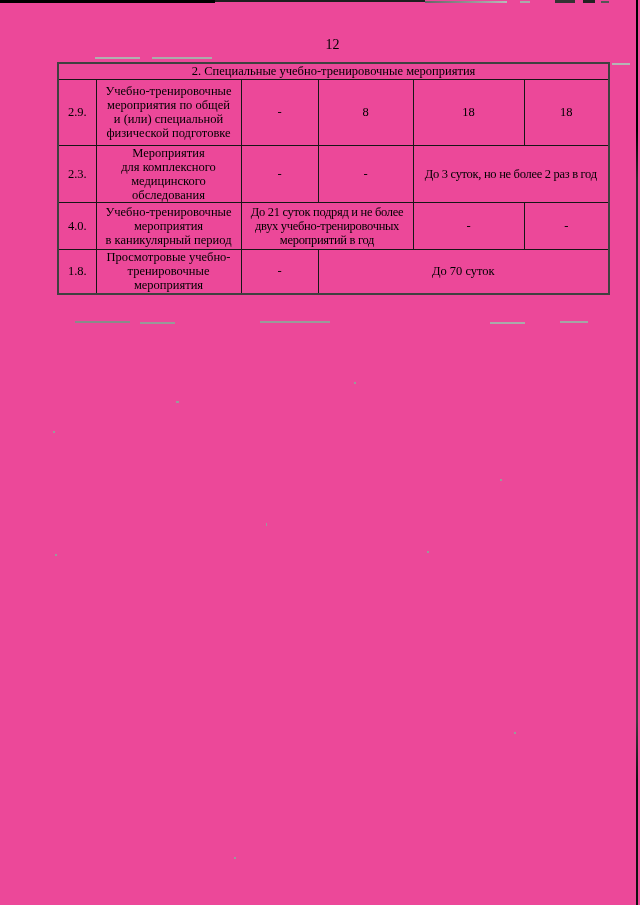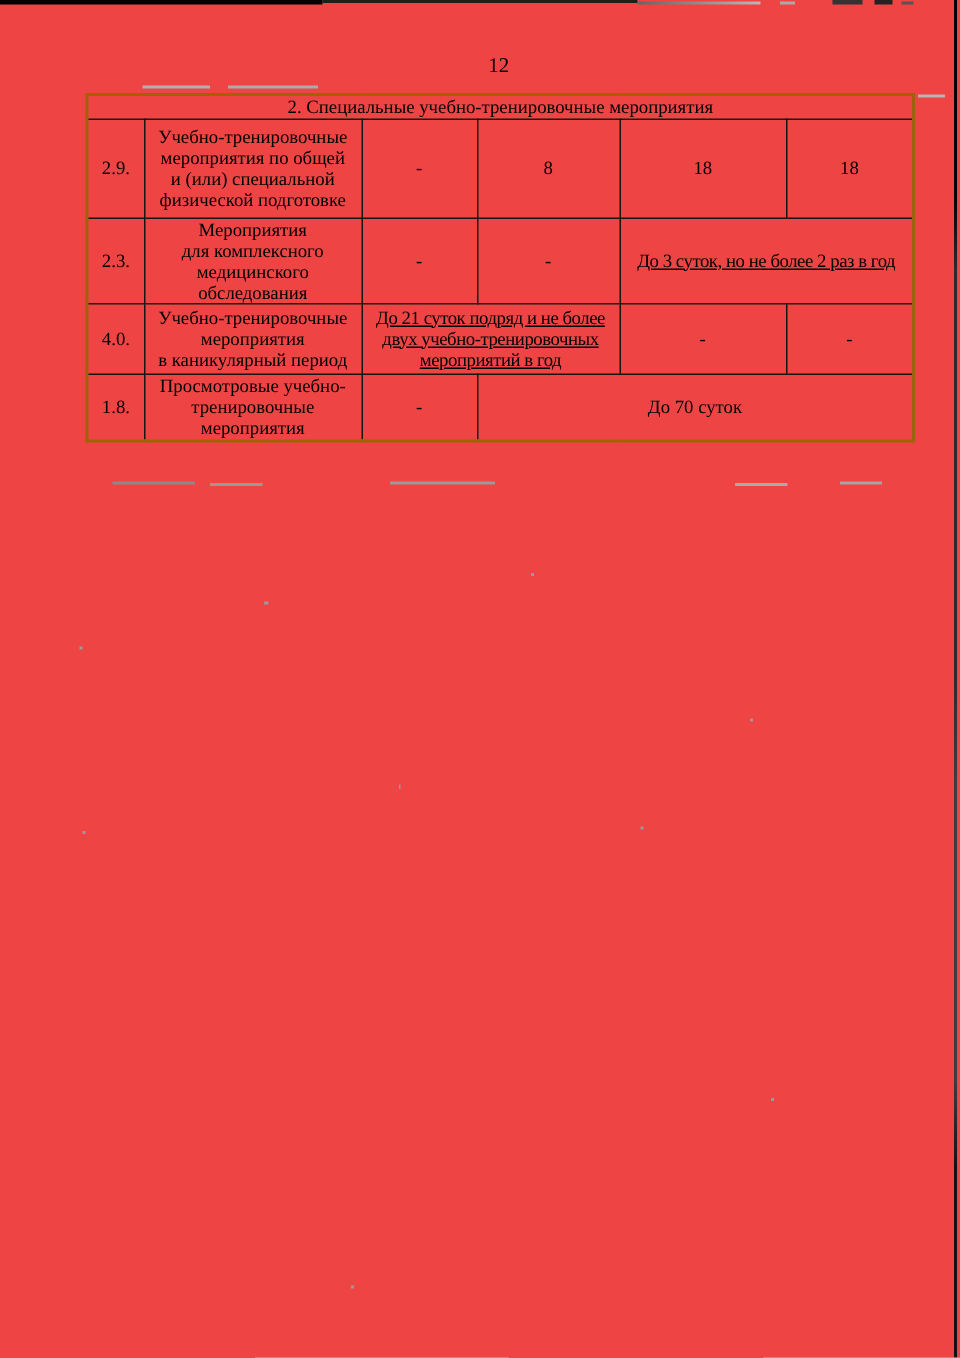--- a/index.html
+++ b/index.html
@@ -4,21 +4,21 @@
 <style>
   html,body { margin:0; padding:0; }
   body {
     width:640px; height:905px;
     background:#ffffff;
     position:relative;
     font-family:"Liberation Serif","DejaVu Serif",serif;
     color:#000;
     overflow:hidden;
   }
-  .page { position:absolute; left:0; top:0; width:640px; height:905px; background:#ef4444; overflow:hidden; }
+  .page { position:absolute; left:0; top:0; width:640px; height:905px; background:#ec4899; overflow:hidden; }
 
   
   .art { position:absolute; pointer-events:none; }
   .top-a { left:0;   top:0; width:215px; height:3px; background:#000; }
   .top-b { left:215px; top:0; width:210px; height:2px; background:#1e1e1e; }
   .top-c { left:425px; top:1px; width:82px; height:2px; background:linear-gradient(to right,#666,#b8b8b8); }
   .top-d { left:520px; top:1px; width:10px; height:2px; background:#aaa; }
   .top-e { left:555px; top:0; width:20px; height:3px; background:#333; }
   .top-f { left:583px; top:0; width:12px; height:3px; background:#222; }
   .top-g { left:601px; top:1px; width:8px; height:2px; background:#555; }
@@ -31,32 +31,32 @@
   
   .page-number {
     position:absolute; left:57px; top:37px; width:551px;
     text-align:center; font-size:14px; line-height:16px;
   }
 
   
   table.doc {
     position:absolute; left:57px; top:62px; width:551px;
     border-collapse:collapse; table-layout:fixed;
-    border:2px solid #a16207;
+    border:2px solid #404040;
   }
   table.doc td {
     border:1px solid #161616;
     text-align:center; vertical-align:middle;
     font-size:12.5px; line-height:14px;
     padding:0 1px;
     white-space:pre;
     overflow:hidden;
   }
   td.header-cell { font-size:13px; }
-  td.fit { font-size:12px; letter-spacing:-0.3px;text-decoration:underline; }
+  td.fit { font-size:12px; letter-spacing:-0.3px; }
 </style>
 </head>
 <body>
 
 <div class="page">
 
   <div class="art top-a"></div>
   <div class="art top-b"></div>
   <div class="art top-c"></div>
   <div class="art top-d"></div>

